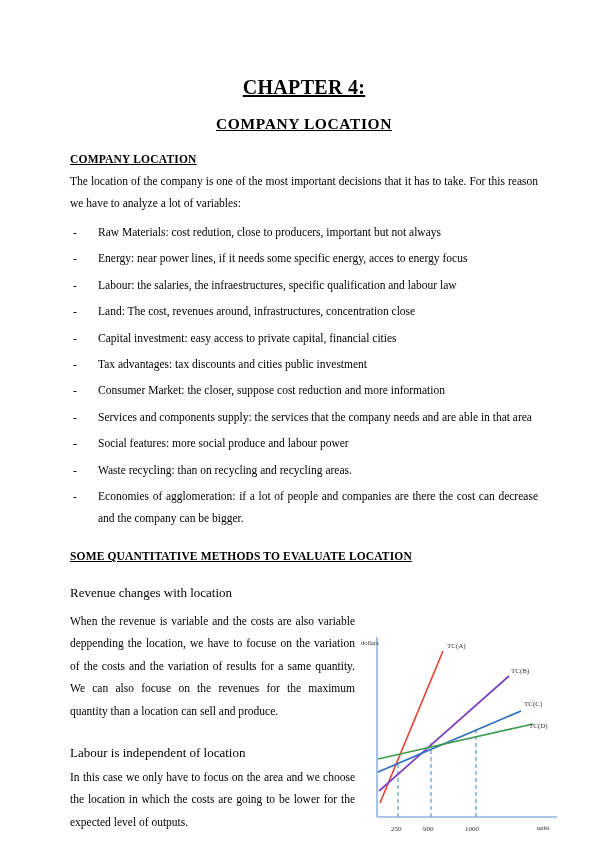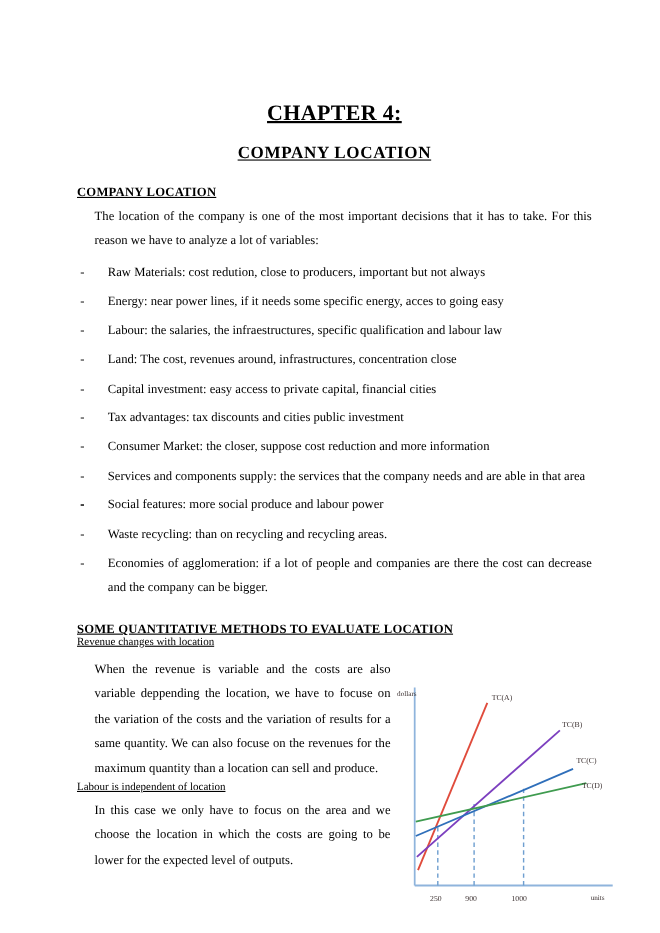--- a/index.html
+++ b/index.html
@@ -1,43 +1,43 @@
 <!DOCTYPE html>
 <html><head>
 <meta charset="utf-8">
 <style>
   html,body{margin:0;padding:0;}
   body{
     width:600px;height:848px;background:#ffffff;
     font-family:"Liberation Serif", serif;
     color:#000;overflow:hidden;position:relative;
   }
-  .page{position:absolute;inset:0;padding:78px 62px 0 70px;box-sizing:border-box;}
+  .page{position:absolute;inset:0;padding:62px 62px 0 70px;box-sizing:border-box;}
 
   .chapter-title{
     text-align:center;font-size:20px;font-weight:bold;
     text-decoration:underline;letter-spacing:.3px;margin:14px 0 0 0;
   }
   .subtitle{
     text-align:center;font-size:15.5px;
     text-decoration:underline;letter-spacing:.6px;margin:16px 0 0 0;
   }
 
   .section-head{
     font-size:11.5px;font-weight:bold;text-decoration:underline;
     letter-spacing:.2px;margin:20px 0 0 0;
   }
   .section-head.wide{letter-spacing:.15px;}
   .sub-head{
-    font-size:10px;text-decoration:underline;margin:0 0 0 0;
+    font-size:13px;margin:23px 0 0 0;
   }
 
   p.body{
     font-size:11.5px;line-height:1.95;text-align:justify;
-    margin:5px 0 0 16px;
+    margin:5px 0 0 0;
   }
 
   ul.dash-list{list-style:none;margin:6px 0 0 0;padding:0;}
   ul.dash-list li{
     font-size:11.5px;line-height:1.95;text-align:justify;
     position:relative;padding-left:28px;margin:0 0 4px 0;
   }
   ul.dash-list li .dash{
     position:absolute;left:3px;top:0;
   }
@@ -62,21 +62,21 @@
   <h1 class="chapter-title">CHAPTER 4:</h1>
 
   <h2 class="subtitle">COMPANY LOCATION</h2>
 
   <div class="section-head">COMPANY LOCATION</div>
 
   <p class="body">The location of the company is one of the most important decisions that it has to take. For this reason we have to analyze a lot of variables:</p>
 
   <ul class="dash-list">
     <li><span class="dash">-</span><span>Raw Materials: cost redution, close to producers, important but not always</span></li>
-    <li><span class="dash">-</span><span>Energy: near power lines, if it needs some specific energy, acces to going easy</span></li>
+    <li><span class="dash">-</span><span>Energy: near power lines, if it needs some specific energy, acces to energy focus</span></li>
     <li><span class="dash">-</span><span>Labour: the salaries, the infraestructures, specific qualification and labour law</span></li>
     <li><span class="dash">-</span><span>Land: The cost, revenues around, infrastructures, concentration close</span></li>
     <li><span class="dash">-</span><span>Capital investment: easy access to private capital, financial cities</span></li>
     <li><span class="dash">-</span><span>Tax advantages: tax discounts and cities public investment</span></li>
     <li><span class="dash">-</span><span>Consumer Market: the closer, suppose cost reduction and more information</span></li>
     <li><span class="dash">-</span><span>Services and components supply: the services that the company needs and are able in that area</span></li>
     <li><span class="dash">-</span></li>
     <li><span class="dash">-</span><span>Social features: more social produce and labour power</span></li>
     <li><span class="dash">-</span><span>Waste recycling: than on recycling and recycling areas.</span></li>
     <li><span class="dash">-</span><span>Economies of agglomeration: if a lot of people and companies are there the cost can decrease and the company can be bigger.</span></li>

